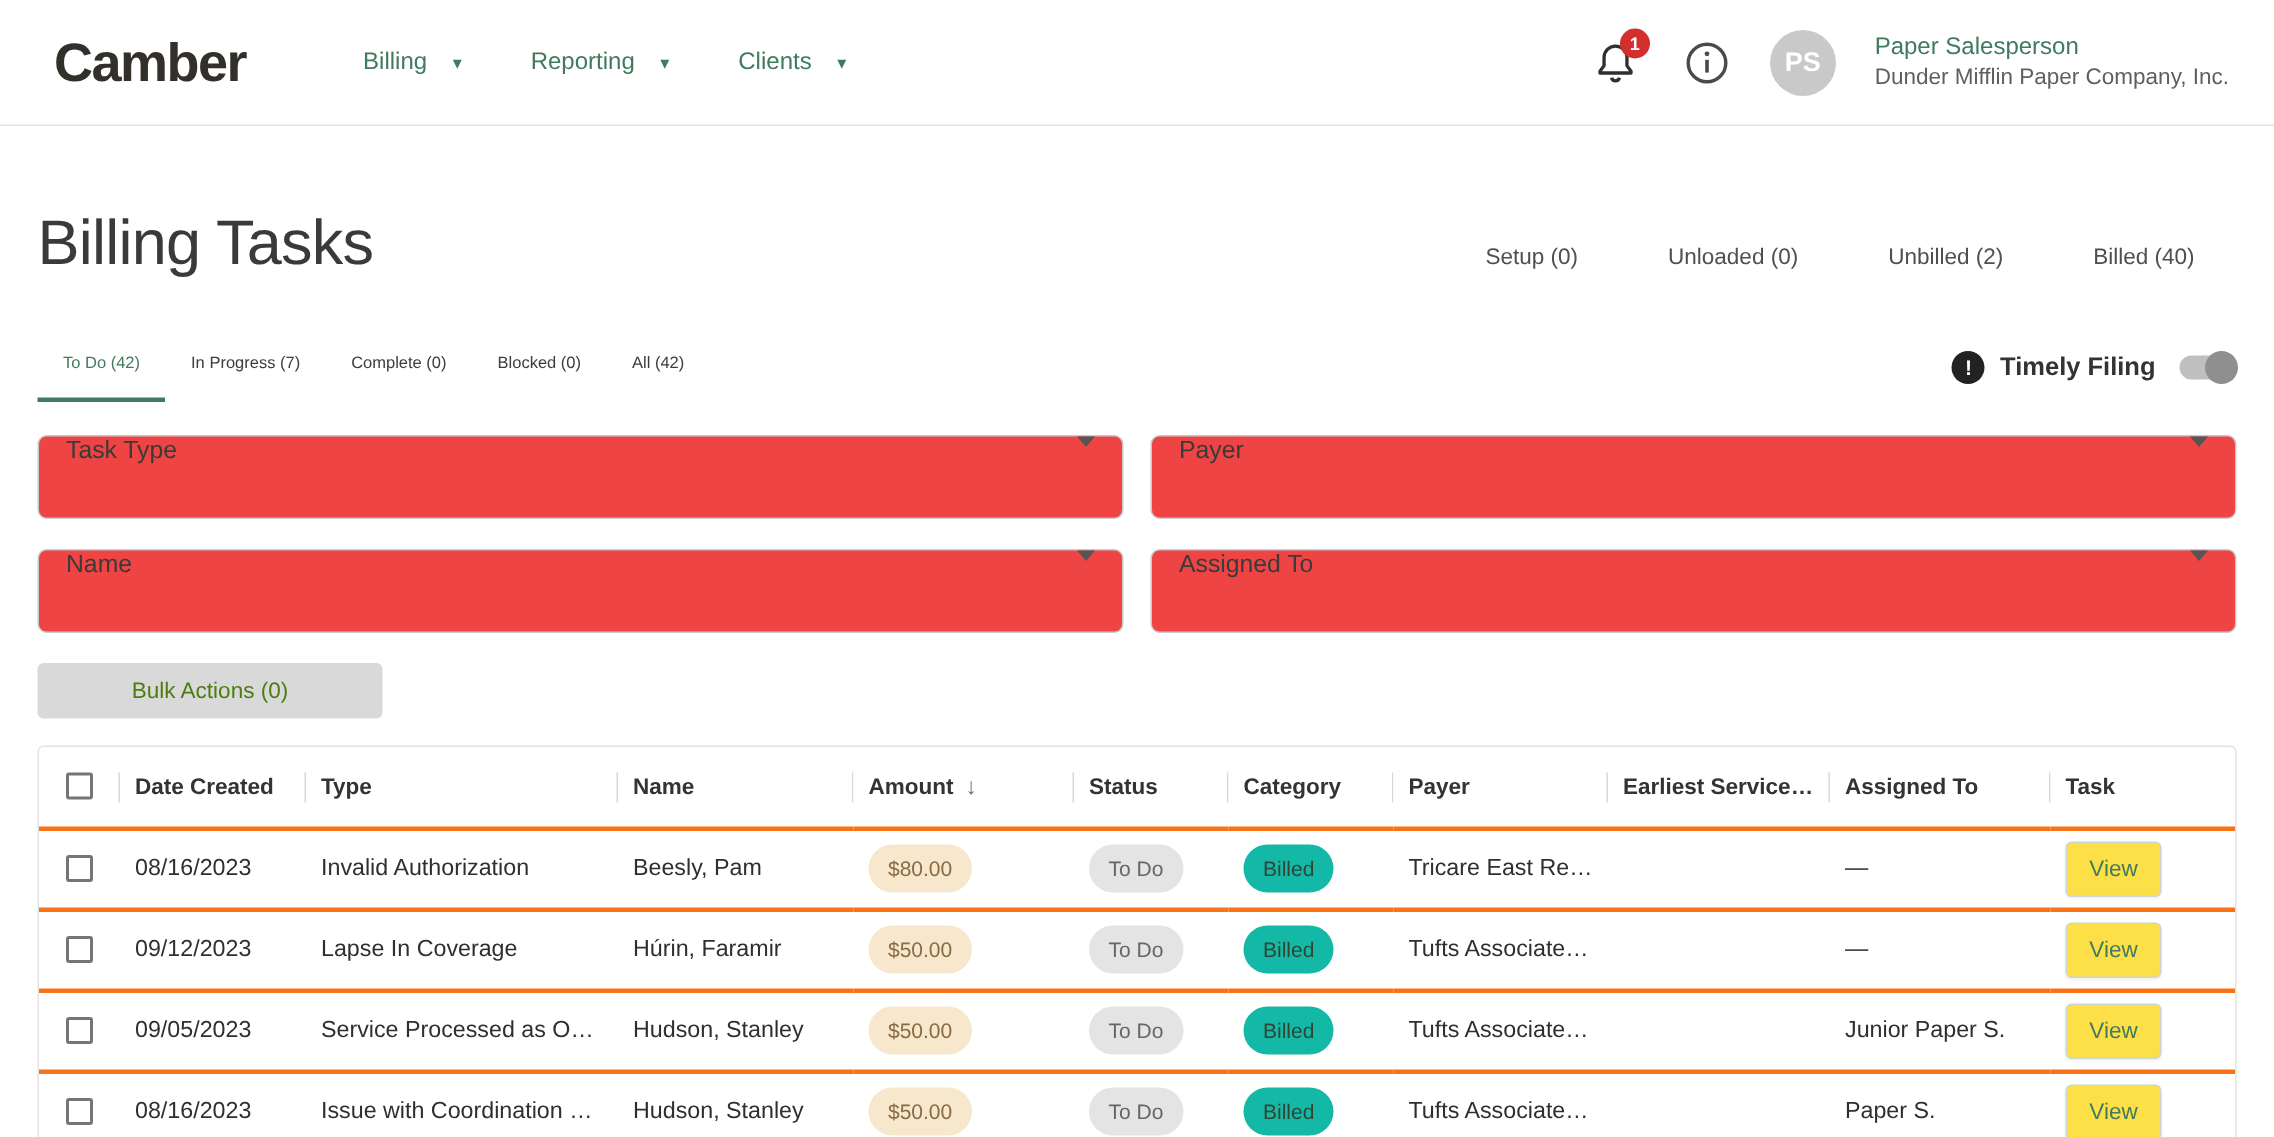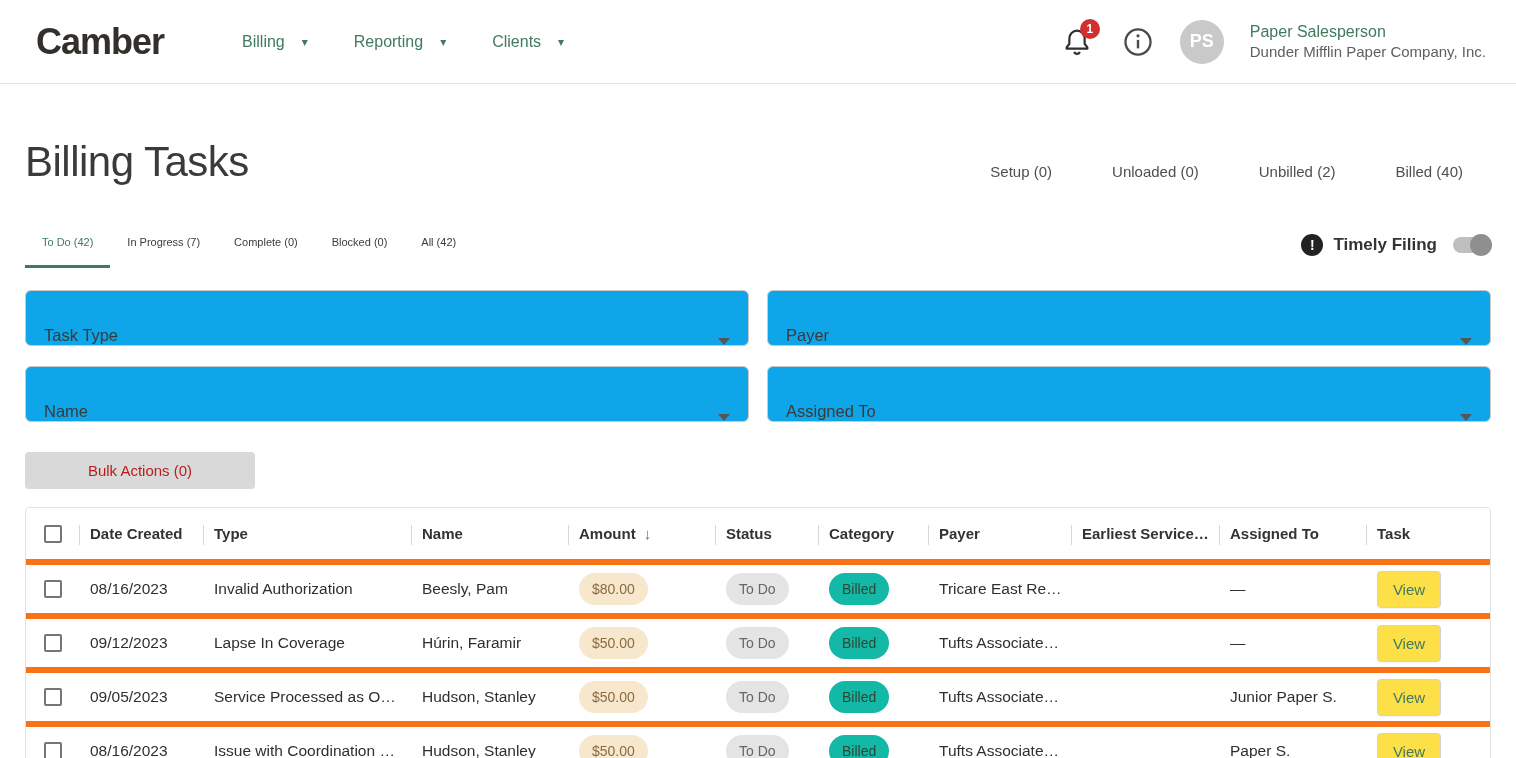--- a/index.html
+++ b/index.html
@@ -40,35 +40,35 @@
     font-size:14px; font-weight:700; display:flex; align-items:center; justify-content:center; }
   .timely-label { font-size:17px; color:#333;font-weight:bold; }
   .toggle { width:38px; height:16px; border-radius:8px; background:#bfbfbf; position:relative;
     margin-left:6px; cursor:pointer; }
   .toggle .knob { position:absolute; right:-1px; top:-3px; width:22px; height:22px;
     border-radius:50%; background:#8f8f8f; }
 
   
   .filters { margin-top:22px; display:grid; grid-template-columns:1fr 1fr; gap:20px 18px; }
   .filterbox { height:56px; border:1px solid #c9c9c9; border-radius:6px; display:flex;
-    align-items:flex-end; padding:0 18px; cursor:pointer; background:#0ea5e9; }
+    align-items:flex-start; padding:0 18px; cursor:pointer; background:#ef4444; }
   .filterbox .flabel { font-size:16.5px; color:#3a3a3a; }
   .filterbox .fcaret { margin-left:auto; width:0; height:0; border-left:6px solid transparent;
     border-right:6px solid transparent; border-top:7px solid #555; }
 
-  .bulk-btn { margin-top:30px; width:230px; height:37px; background:#d9d9d9; color:#b91c1c;
+  .bulk-btn { margin-top:20px; width:230px; height:37px; background:#d9d9d9; color:#4d7c0f;
     font-size:15px; border:none; border-radius:4px; font-family:inherit; }
 
   
   .tablewrap { margin-top:18px; border:1px solid #e3e3e3; border-radius:4px 4px 0 0; }
   table { border-collapse:collapse; width:100%; table-layout:fixed; }
   th { height:54px; text-align:left; font-size:15px; font-weight:700; color:#333;
     padding:0 10px; position:relative; white-space:nowrap; overflow:hidden; text-overflow:ellipsis; }
   th.sep::after { content:""; position:absolute; right:0; top:17px; height:20px; width:1px; background:#d7d7d7; }
-  td { height:54px; font-size:15.5px; color:#2f2f2f; padding:0 10px; border-top:6px solid #f97316;
+  td { height:54px; font-size:15.5px; color:#2f2f2f; padding:0 10px; border-top:3px solid #f97316;
     white-space:nowrap; overflow:hidden; text-overflow:ellipsis; }
   .cb-cell { padding-left:18px; }
   .checkbox { display:inline-block; width:18px; height:18px; border:2px solid #757575;
     border-radius:2px; background:#fff; cursor:pointer; vertical-align:middle; }
   .sort-arrow { color:#6f6f6f; font-weight:400; font-size:15px; margin-left:8px; }
 
   .pill { display:inline-block; padding:8px 13px; border-radius:17px; font-size:14px; }
   .pill-amount { background:#f6e7cd; color:#8a6b42; }
   .pill-status { background:#e4e4e4; color:#666; }
   .pill-category { background:#14b8a6; color:#2e4632; }

